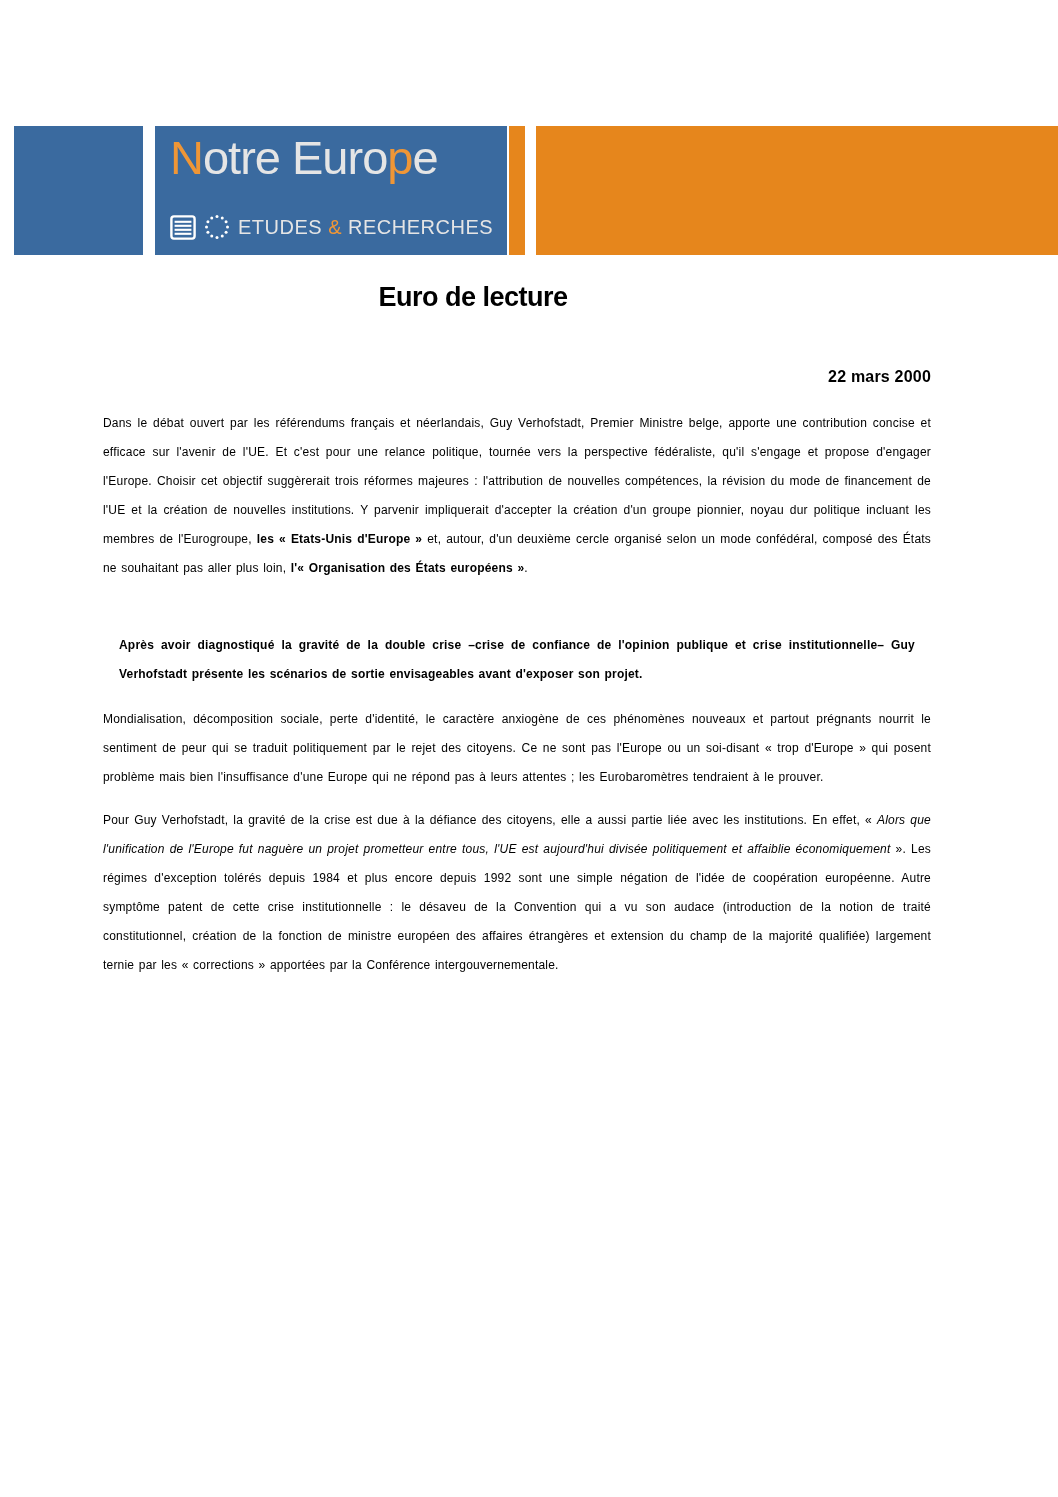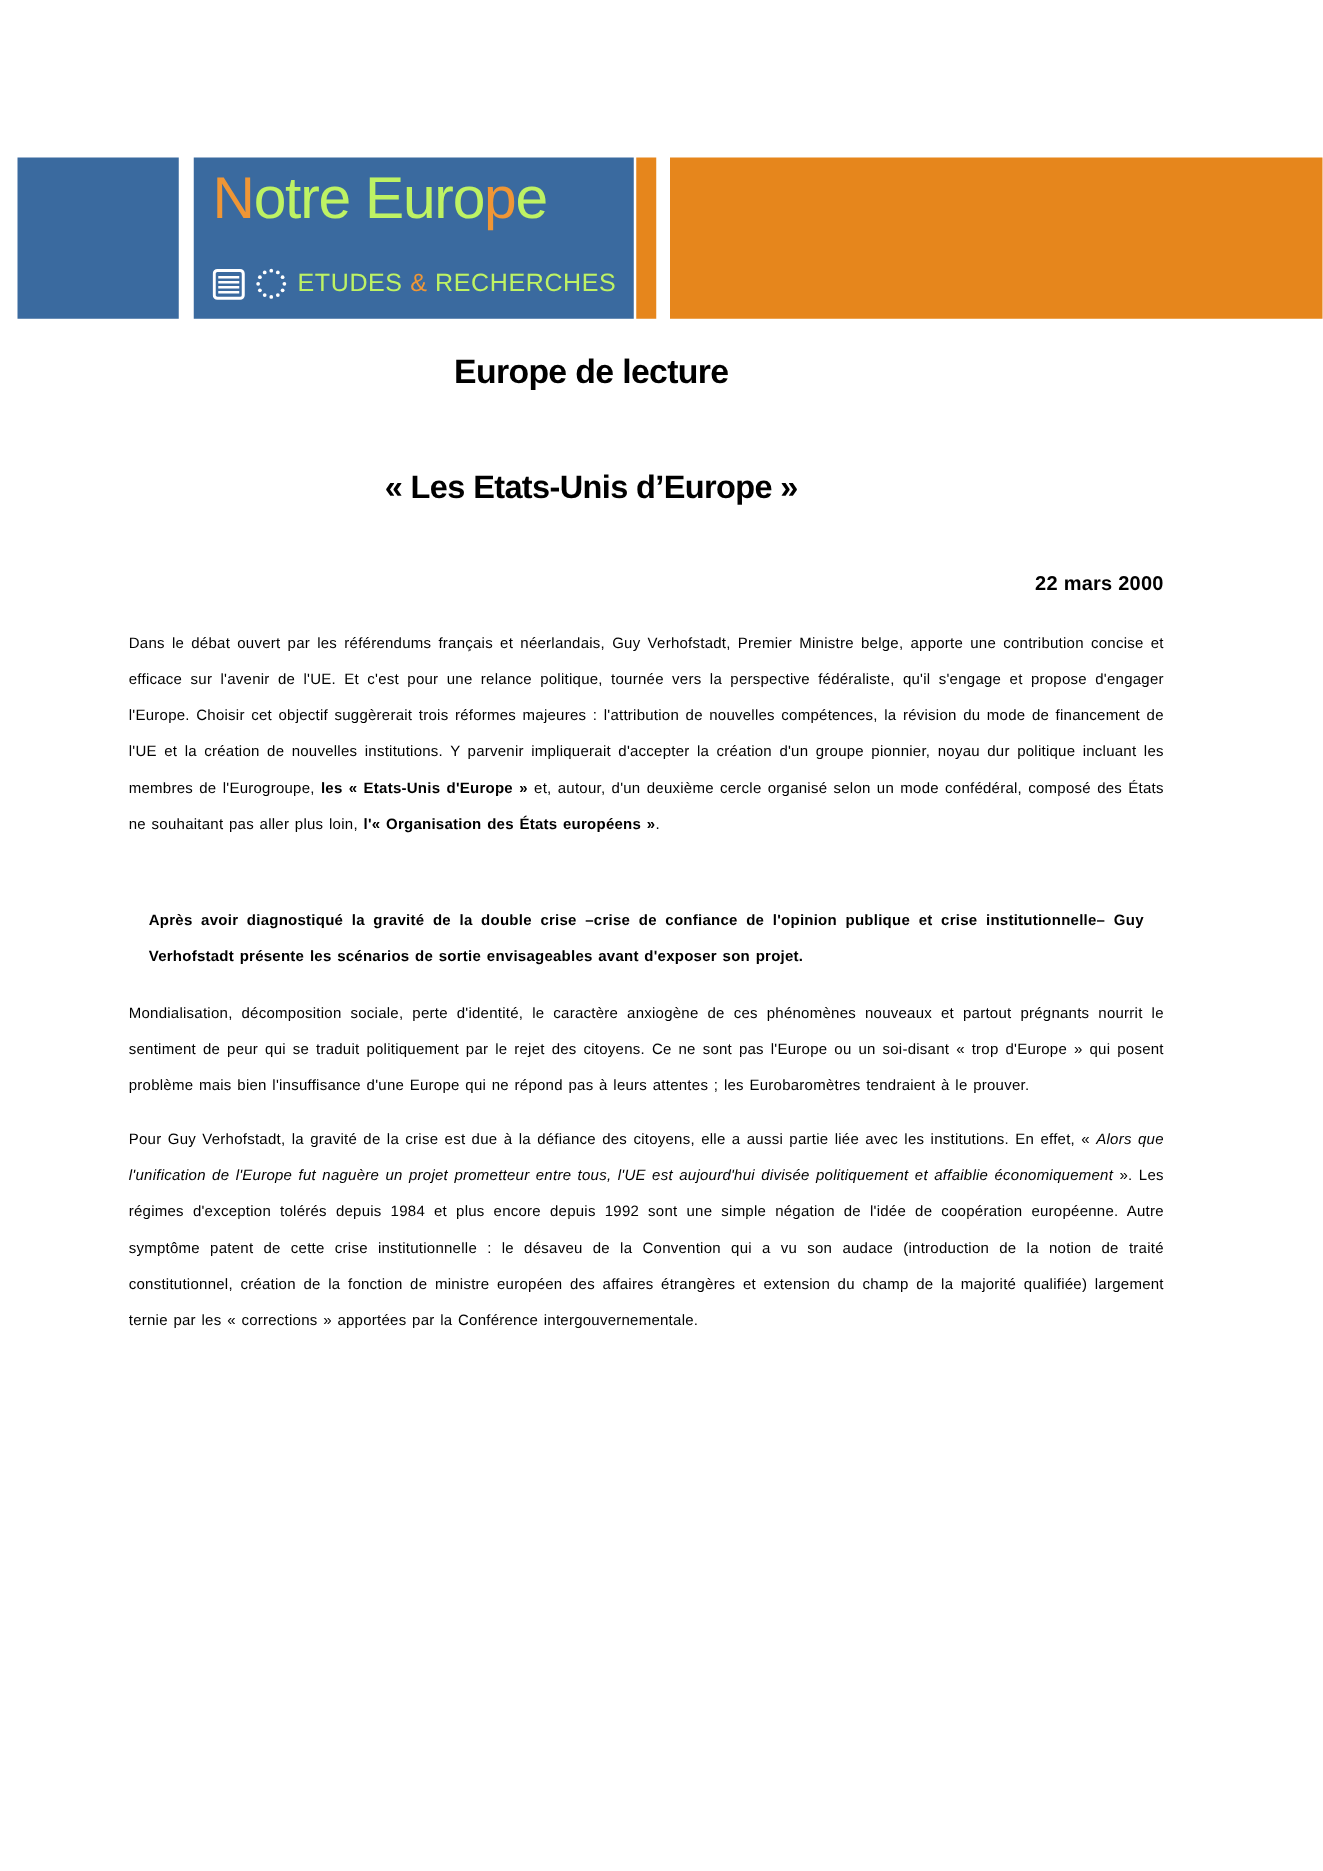--- a/index.html
+++ b/index.html
@@ -25,21 +25,21 @@
     letter-spacing: -1px; white-space: nowrap;
   }
   .tagline-row {
     position: absolute; left: 15px; top: 87px;
     display: flex; align-items: center; gap: 7px;
   }
   .tagline-text {
     font-size: 20px; font-weight: 400; letter-spacing: 0.5px;
     white-space: nowrap;
   }
-  .run-white { color: #bef264; }
+  .run-white { color: #e5e5e5; }
   .run-orange { color: var(--orange-accent); }
   .icon-svg { display: block; }
 
   
   .main { position: absolute; top: 281px; left: 0; width: 1058px; }
 
   .doc-title {
     width: 946px; text-align: center;
     font-size: 27px; line-height: 32px; font-weight: 700;
     letter-spacing: -0.5px;
@@ -108,24 +108,23 @@
       </svg>
       <div class="tagline-text"><span class="run-white">ETUDES </span><span class="run-orange">&amp;</span><span class="run-white"> RECHERCHES</span></div>
     </div>
   </div>
 
   <div class="strip-orange"></div>
   <div class="box-orange"></div>
 </div>
 
 <div class="main">
-  <div class="doc-title">Europe de lecture</div>
+  <div class="doc-title">Euro de lecture</div>
 
   <div class="doc-subtitle">
-    <div>« Les Etats-Unis d’Europe »</div>
   </div>
 
   <div class="content">
     <div class="date">22 mars 2000</div>
     <div class="paragraphs">
         <p><span class="run-normal">Dans le débat ouvert par les référendums français et néerlandais, Guy Verhofstadt, Premier Ministre belge, apporte une contribution concise et efficace sur l'avenir de l'UE. Et c'est pour une relance politique, tournée vers la perspective fédéraliste, qu'il s'engage et propose d'engager l'Europe. Choisir cet objectif suggèrerait trois réformes majeures : l'attribution de nouvelles compétences, la révision du mode de financement de l'UE et la création de nouvelles institutions. Y parvenir impliquerait d'accepter la création d'un groupe pionnier, noyau dur politique incluant les membres de l'Eurogroupe, </span><span class="run-bold">les « Etats-Unis d'Europe »</span><span class="run-normal"> et, autour, d'un deuxième cercle organisé selon un mode confédéral, composé des États ne souhaitant pas aller plus loin, </span><span class="run-bold">l'« Organisation des États européens »</span><span class="run-normal">.</span></p>
         <p><span class="run-bold">Après avoir diagnostiqué la gravité de la double crise –crise de confiance de l'opinion publique et crise institutionnelle– Guy Verhofstadt présente les scénarios de sortie envisageables avant d'exposer son projet.</span></p>
         <p><span class="run-normal">Mondialisation, décomposition sociale, perte d'identité, le caractère anxiogène de ces phénomènes nouveaux et partout prégnants nourrit le sentiment de peur qui se traduit politiquement par le rejet des citoyens. Ce ne sont pas l'Europe ou un soi-disant « trop d'Europe » qui posent problème mais bien l'insuffisance d'une Europe qui ne répond pas à leurs attentes ; les Eurobaromètres tendraient à le prouver.</span></p>
         <p><span class="run-normal">Pour Guy Verhofstadt, la gravité de la crise est due à la défiance des citoyens, elle a aussi partie liée avec les institutions. En effet, « </span><span class="run-italic">Alors que l'unification de l'Europe fut naguère un projet prometteur entre tous, l'UE est aujourd'hui divisée politiquement et affaiblie économiquement</span><span class="run-normal"> ». Les régimes d'exception tolérés depuis 1984 et plus encore depuis 1992 sont une simple négation de l'idée de coopération européenne. Autre symptôme patent de cette crise institutionnelle : le désaveu de la Convention qui a vu son audace (introduction de la notion de traité constitutionnel, création de la fonction de ministre européen des affaires étrangères et extension du champ de la majorité qualifiée) largement ternie par les « corrections » apportées par la Conférence intergouvernementale.</span></p>
       </div>

